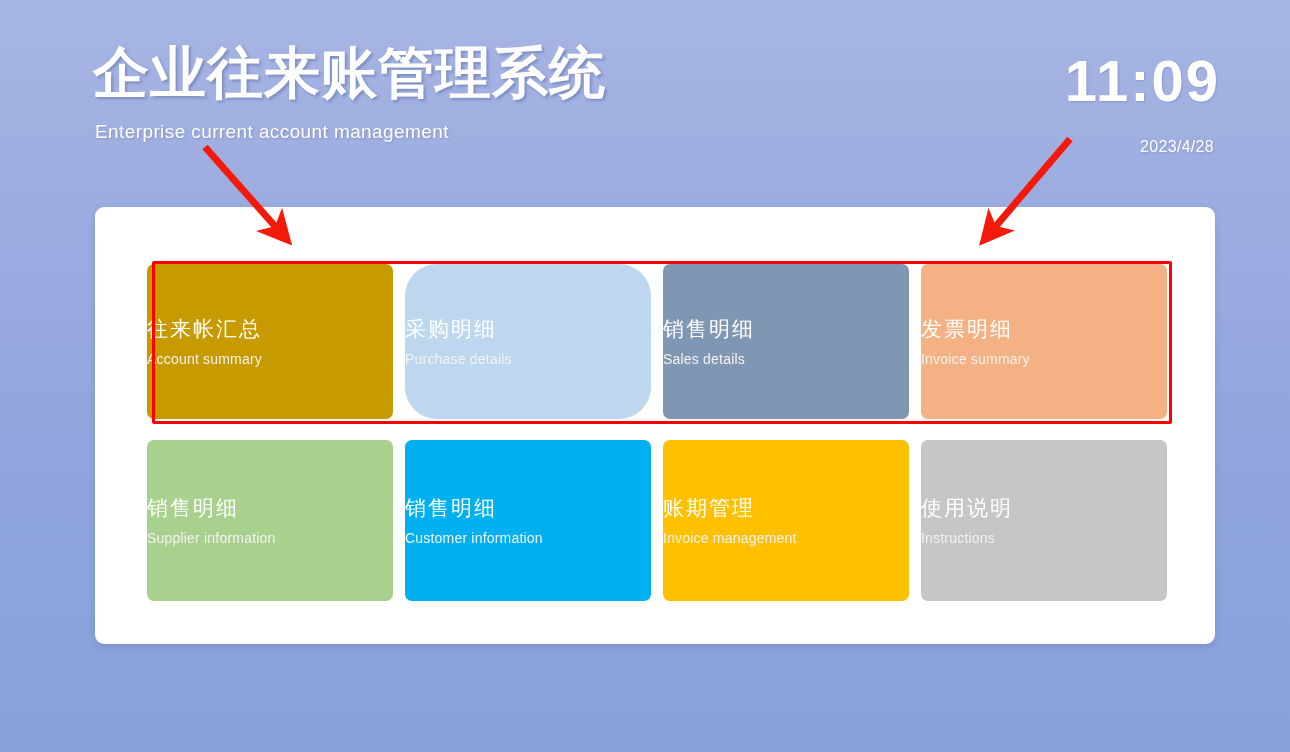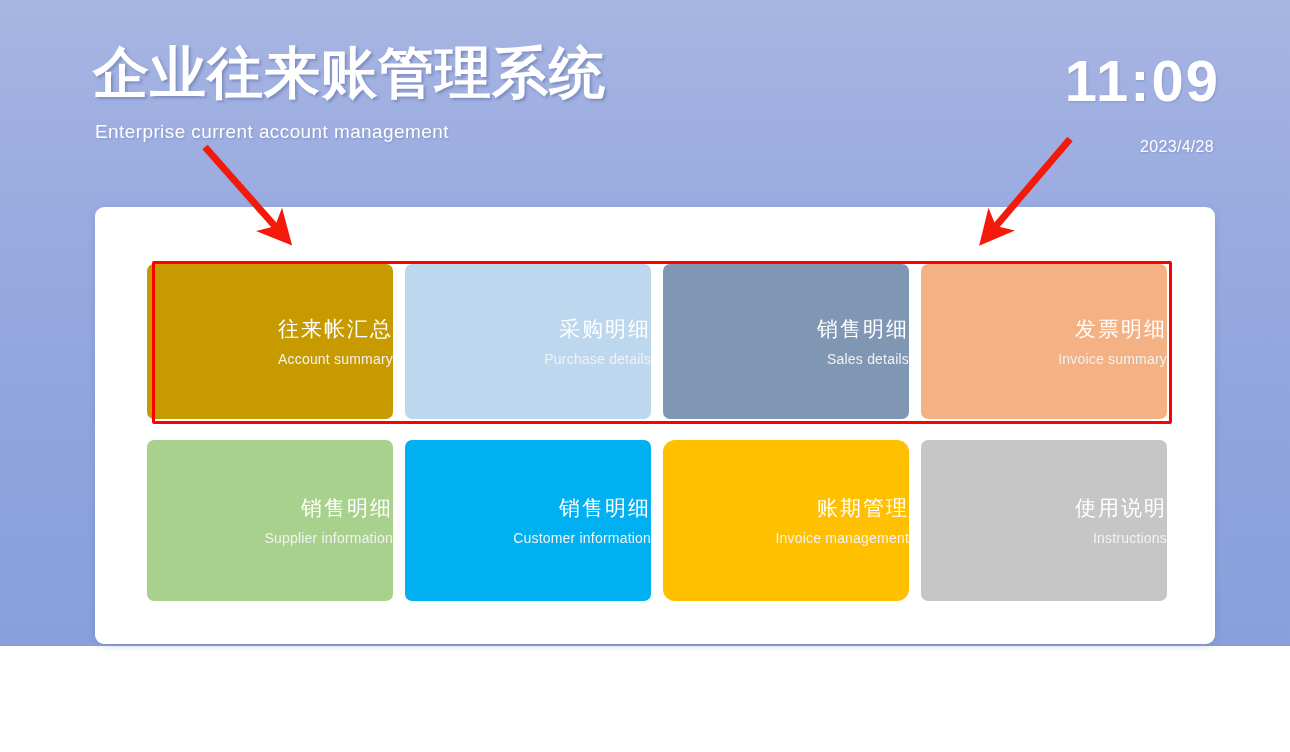--- a/index.html
+++ b/index.html
@@ -3,21 +3,21 @@
 <meta charset="utf-8">
 <style>
   * { margin:0; padding:0; box-sizing:border-box; }
   html, body {
     width:1290px; height:752px;
     overflow:hidden;
     font-family:"Liberation Sans", sans-serif;
   }
   #stage {
     position:relative;
-    width:1290px; height:646px;
+    width:1290px; height:752px;
     background:linear-gradient(180deg,#a7b5e2 0%, #9aabe0 32%, #8fa4dd 66%, #89a0db 100%);
   }
 
   
   .app-title {
     position:absolute; left:93px; top:44px;
     font-size:56px; font-weight:bold; color:#ffffff;
     letter-spacing:1px; line-height:1.04;
     text-shadow:2px 2px 3px rgba(80,95,150,0.45);
     white-space:nowrap;
@@ -79,25 +79,24 @@
     grid-template-columns:repeat(4, 246px);
     grid-template-rows:155px 161px;
     column-gap:12px;
     row-gap:21px;
     z-index:4;
   }
   .tile {
     border-radius:7px;
     display:flex;
     flex-direction:column;
-    align-items:flex-end;
+    align-items:flex-start;
     justify-content:center;
     cursor:pointer;
     overflow:hidden;
-    padding-left:32px;
   }
   .tile-cn {
     font-size:21px; color:#ffffff; letter-spacing:2px;
     line-height:1.25; white-space:nowrap;
   }
   .tile-en {
     font-size:14px; color:#f2f2f2; letter-spacing:0.2px;
     margin-top:8px; white-space:nowrap;
   }
 </style>
@@ -111,41 +110,41 @@
   <div class="clock">11:09</div>
   <div class="clock-date">2023/4/28</div>
 
   <div class="panel"></div>
 
   <div class="tiles" id="tile-grid">
       <div class="tile" style="background: rgb(199, 154, 0);">
         <div class="tile-cn">往来帐汇总</div>
         <div class="tile-en">Account summary</div>
       </div>
-      <div class="tile" style="background: rgb(189, 215, 238);">
+      <div class="tile" style="background: rgb(189, 215, 238); border-radius: 32px;">
         <div class="tile-cn">采购明细</div>
         <div class="tile-en">Purchase details</div>
       </div>
       <div class="tile" style="background: rgb(128, 151, 179);">
         <div class="tile-cn">销售明细</div>
         <div class="tile-en">Sales details</div>
       </div>
       <div class="tile" style="background: rgb(244, 177, 131);">
         <div class="tile-cn">发票明细</div>
         <div class="tile-en">Invoice summary</div>
       </div>
       <div class="tile" style="background: rgb(169, 209, 142);">
         <div class="tile-cn">销售明细</div>
         <div class="tile-en">Supplier information</div>
       </div>
       <div class="tile" style="background: rgb(0, 176, 240);">
         <div class="tile-cn">销售明细</div>
         <div class="tile-en">Customer information</div>
       </div>
-      <div class="tile" style="background: rgb(255, 192, 0); border-radius: 12px;">
+      <div class="tile" style="background: rgb(255, 192, 0);">
         <div class="tile-cn">账期管理</div>
         <div class="tile-en">Invoice management</div>
       </div>
       <div class="tile" style="background: rgb(198, 198, 198);">
         <div class="tile-cn">使用说明</div>
         <div class="tile-en">Instructions</div>
       </div>
     </div>
 
   <div class="highlight-rect"></div>

